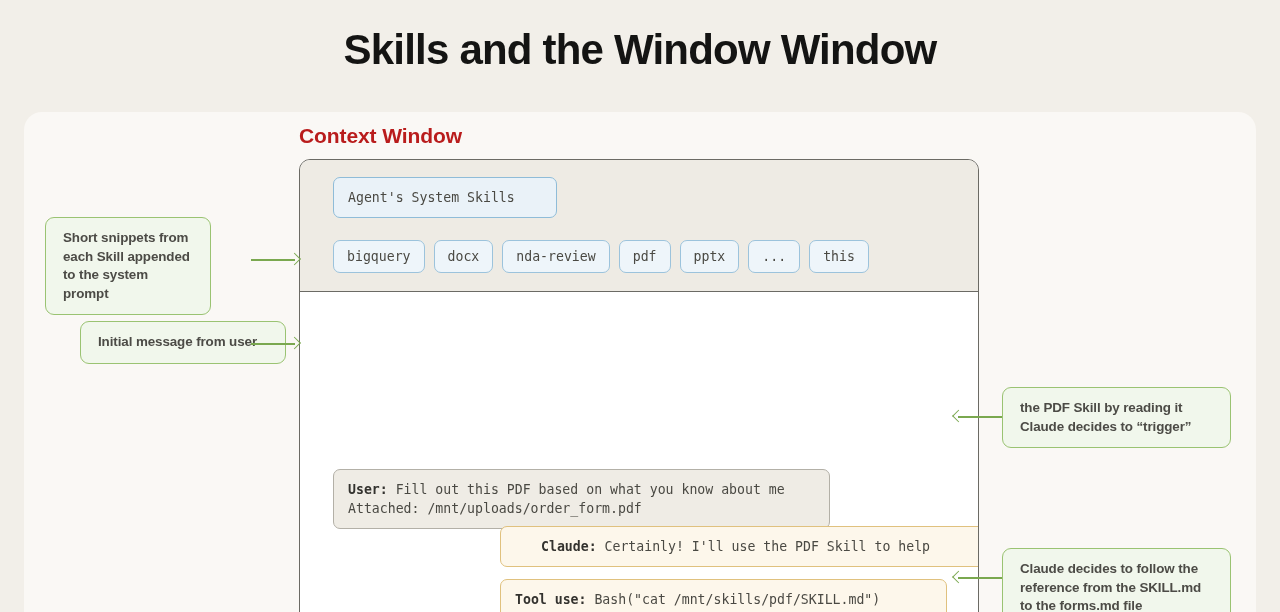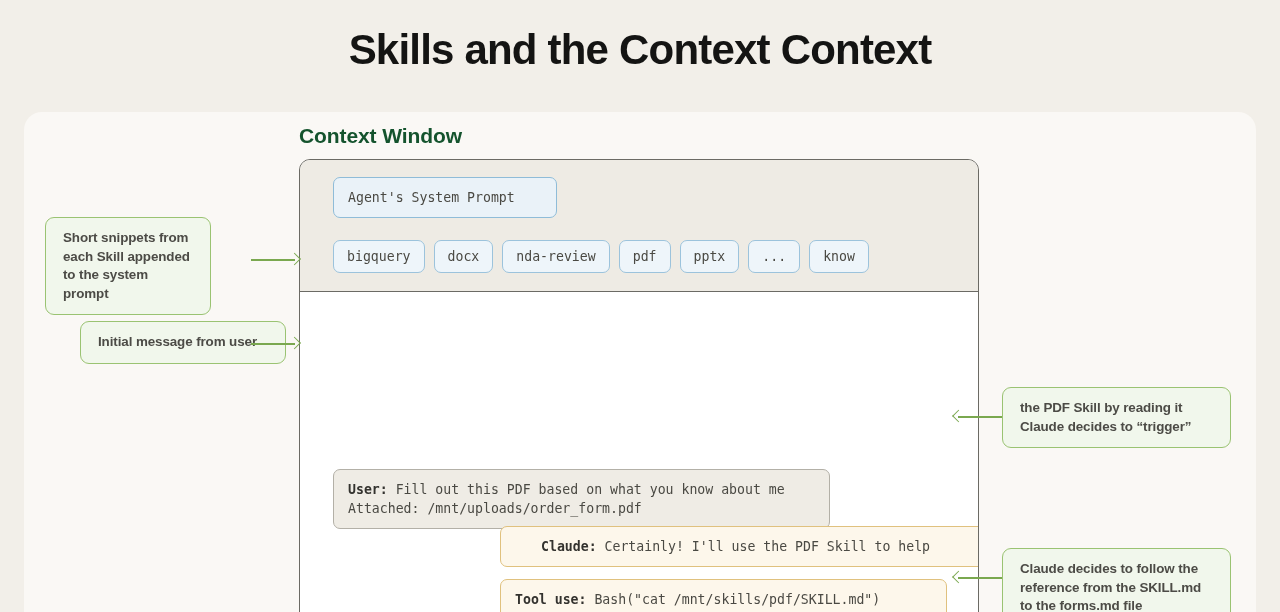--- a/index.html
+++ b/index.html
@@ -32,21 +32,21 @@
     background: #faf8f5;
     border-radius: 18px;
   }
 
   
   .cw-label {
     position: absolute;
     left: 299px; top: 124px;
     font-size: 21px;
     font-weight: 700;
-    color: #14532d;
+    color: #b91c1c;
     letter-spacing: -0.1px;
   }
 
   
   .cw-box {
     position: absolute;
     left: 299px; top: 159px;
     width: 680px; height: 470px;
     border: 1.6px solid #6b6a64;
     border-radius: 11px;
@@ -171,42 +171,42 @@
   .a3 { left: 954px; top: 409px; width: 48px; height: 14px; }
   .a3 .arrow-line { right: 0; width: 44px; }
   .a4 { left: 954px; top: 570px; width: 48px; height: 14px; }
   .a4 .arrow-line { right: 0; width: 44px; }
 </style>
 </head>
 <body>
 
 <div id="root">
 
-  <div class="page-title">Skills and the Context Context</div>
+  <div class="page-title">Skills and the Window Window</div>
 
   <div class="outer-card"></div>
 
   <div class="cw-label">Context Window</div>
 
   <div class="cw-box">
 
     <div class="cw-sys-section">
 
       <div class="msg msg-sys m-sysprompt">
-        <div class="mono">Agent's System Prompt</div>
+        <div class="mono">Agent's System Skills</div>
       </div>
 
       <div class="chips">
         <div class="chip">bigquery</div>
         <div class="chip">docx</div>
         <div class="chip">nda-review</div>
         <div class="chip">pdf</div>
         <div class="chip">pptx</div>
         <div class="chip">...</div>
-        <div class="chip">know</div>
+        <div class="chip">this</div>
       </div>
 
     </div>
 
     <div class="cw-conv-section">
 
       <div class="msg msg-user m-user">
         <div class="mono"><b>User:</b><span> Fill out this PDF based on what you know about me</span></div>
         <div class="mono">Attached: /mnt/uploads/order_form.pdf</div>
       </div>

